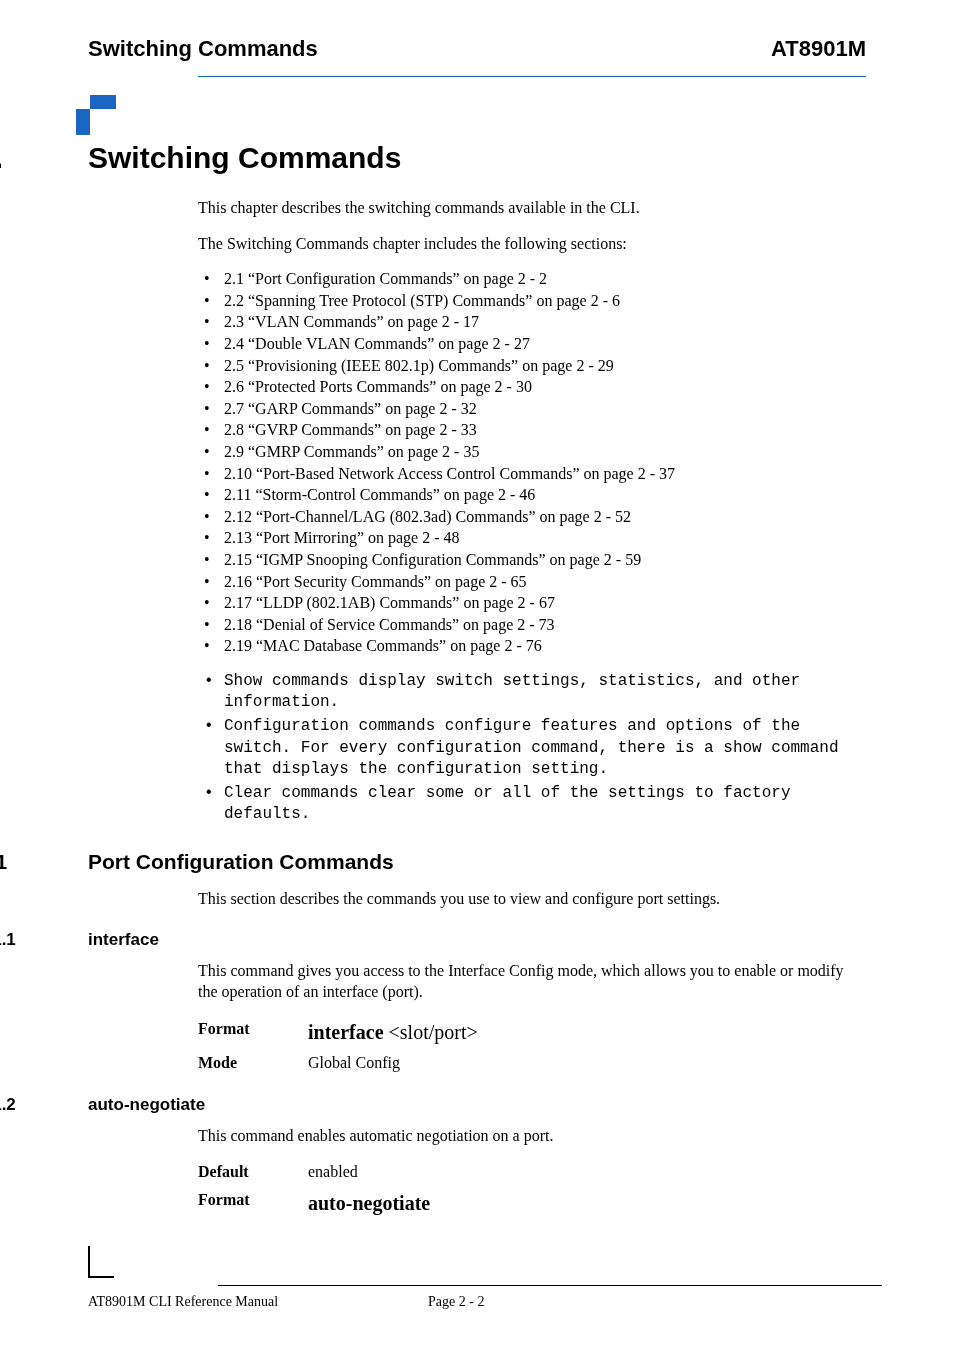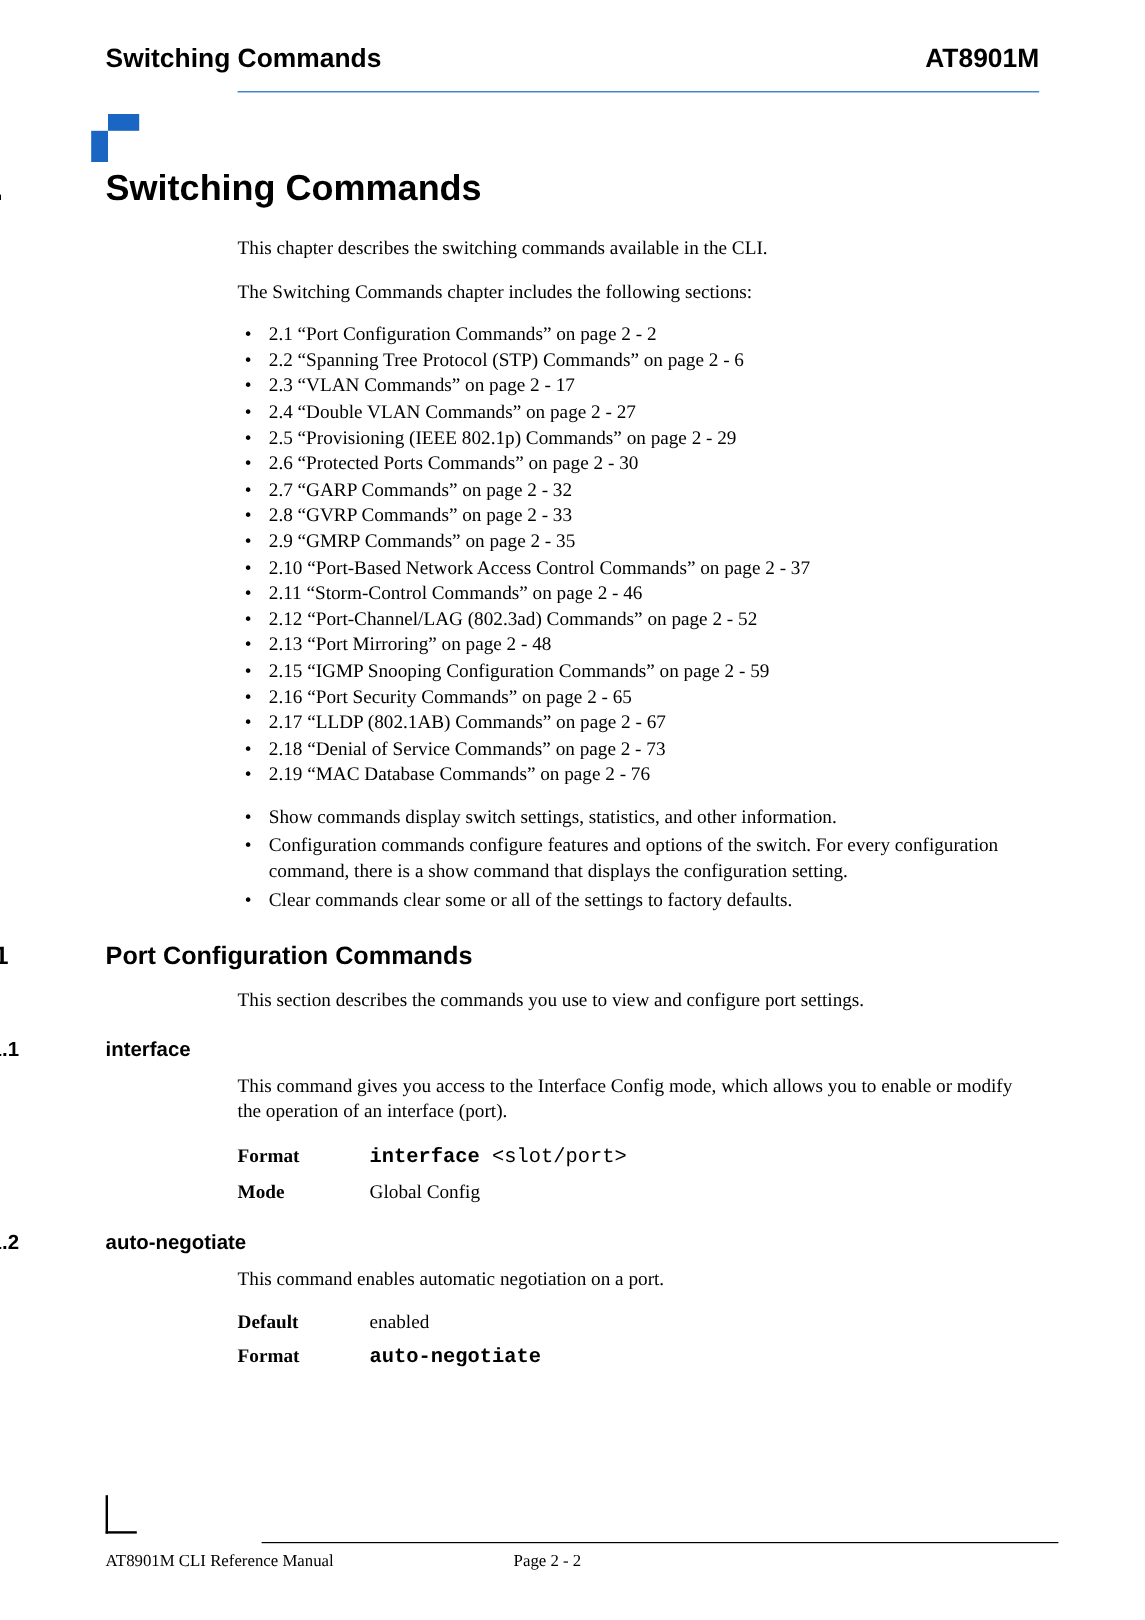--- a/index.html
+++ b/index.html
@@ -86,20 +86,21 @@
   ul.notes {
     list-style: none;
     padding-left: 0;
     margin-bottom: 18px;
   }
   ul.notes li {
     position: relative;
     padding-left: 26px;
     line-height: 1.35;
     margin-bottom: 2px;
+    font-family: Liberation Mono, monospace;
   }
   ul.notes li::before {
     content: "•";
     position: absolute;
     left: 6px;
     top: 0;
   }
   .caution {
     margin-bottom: 10px;
     line-height: 1.35;
@@ -149,22 +150,22 @@
     margin-bottom: 4px;
     line-height: 1.5;
   }
   .kv .k {
     font-weight: bold;
     width: 110px;
     flex-shrink: 0;
   }
   .kv .v { }
   .mono {
-    font-family: Liberation Mono, monospace;
-    font-size: 17px;
+    font-family: Liberation Serif, serif;
+    font-size: 20px;
   }
   .mono-bold { font-weight: bold; }
   .footer {
     position: absolute;
     left: 88px;
     right: 72px;
     bottom: 40px;
   }
   .footer-mark {
     position: absolute;

